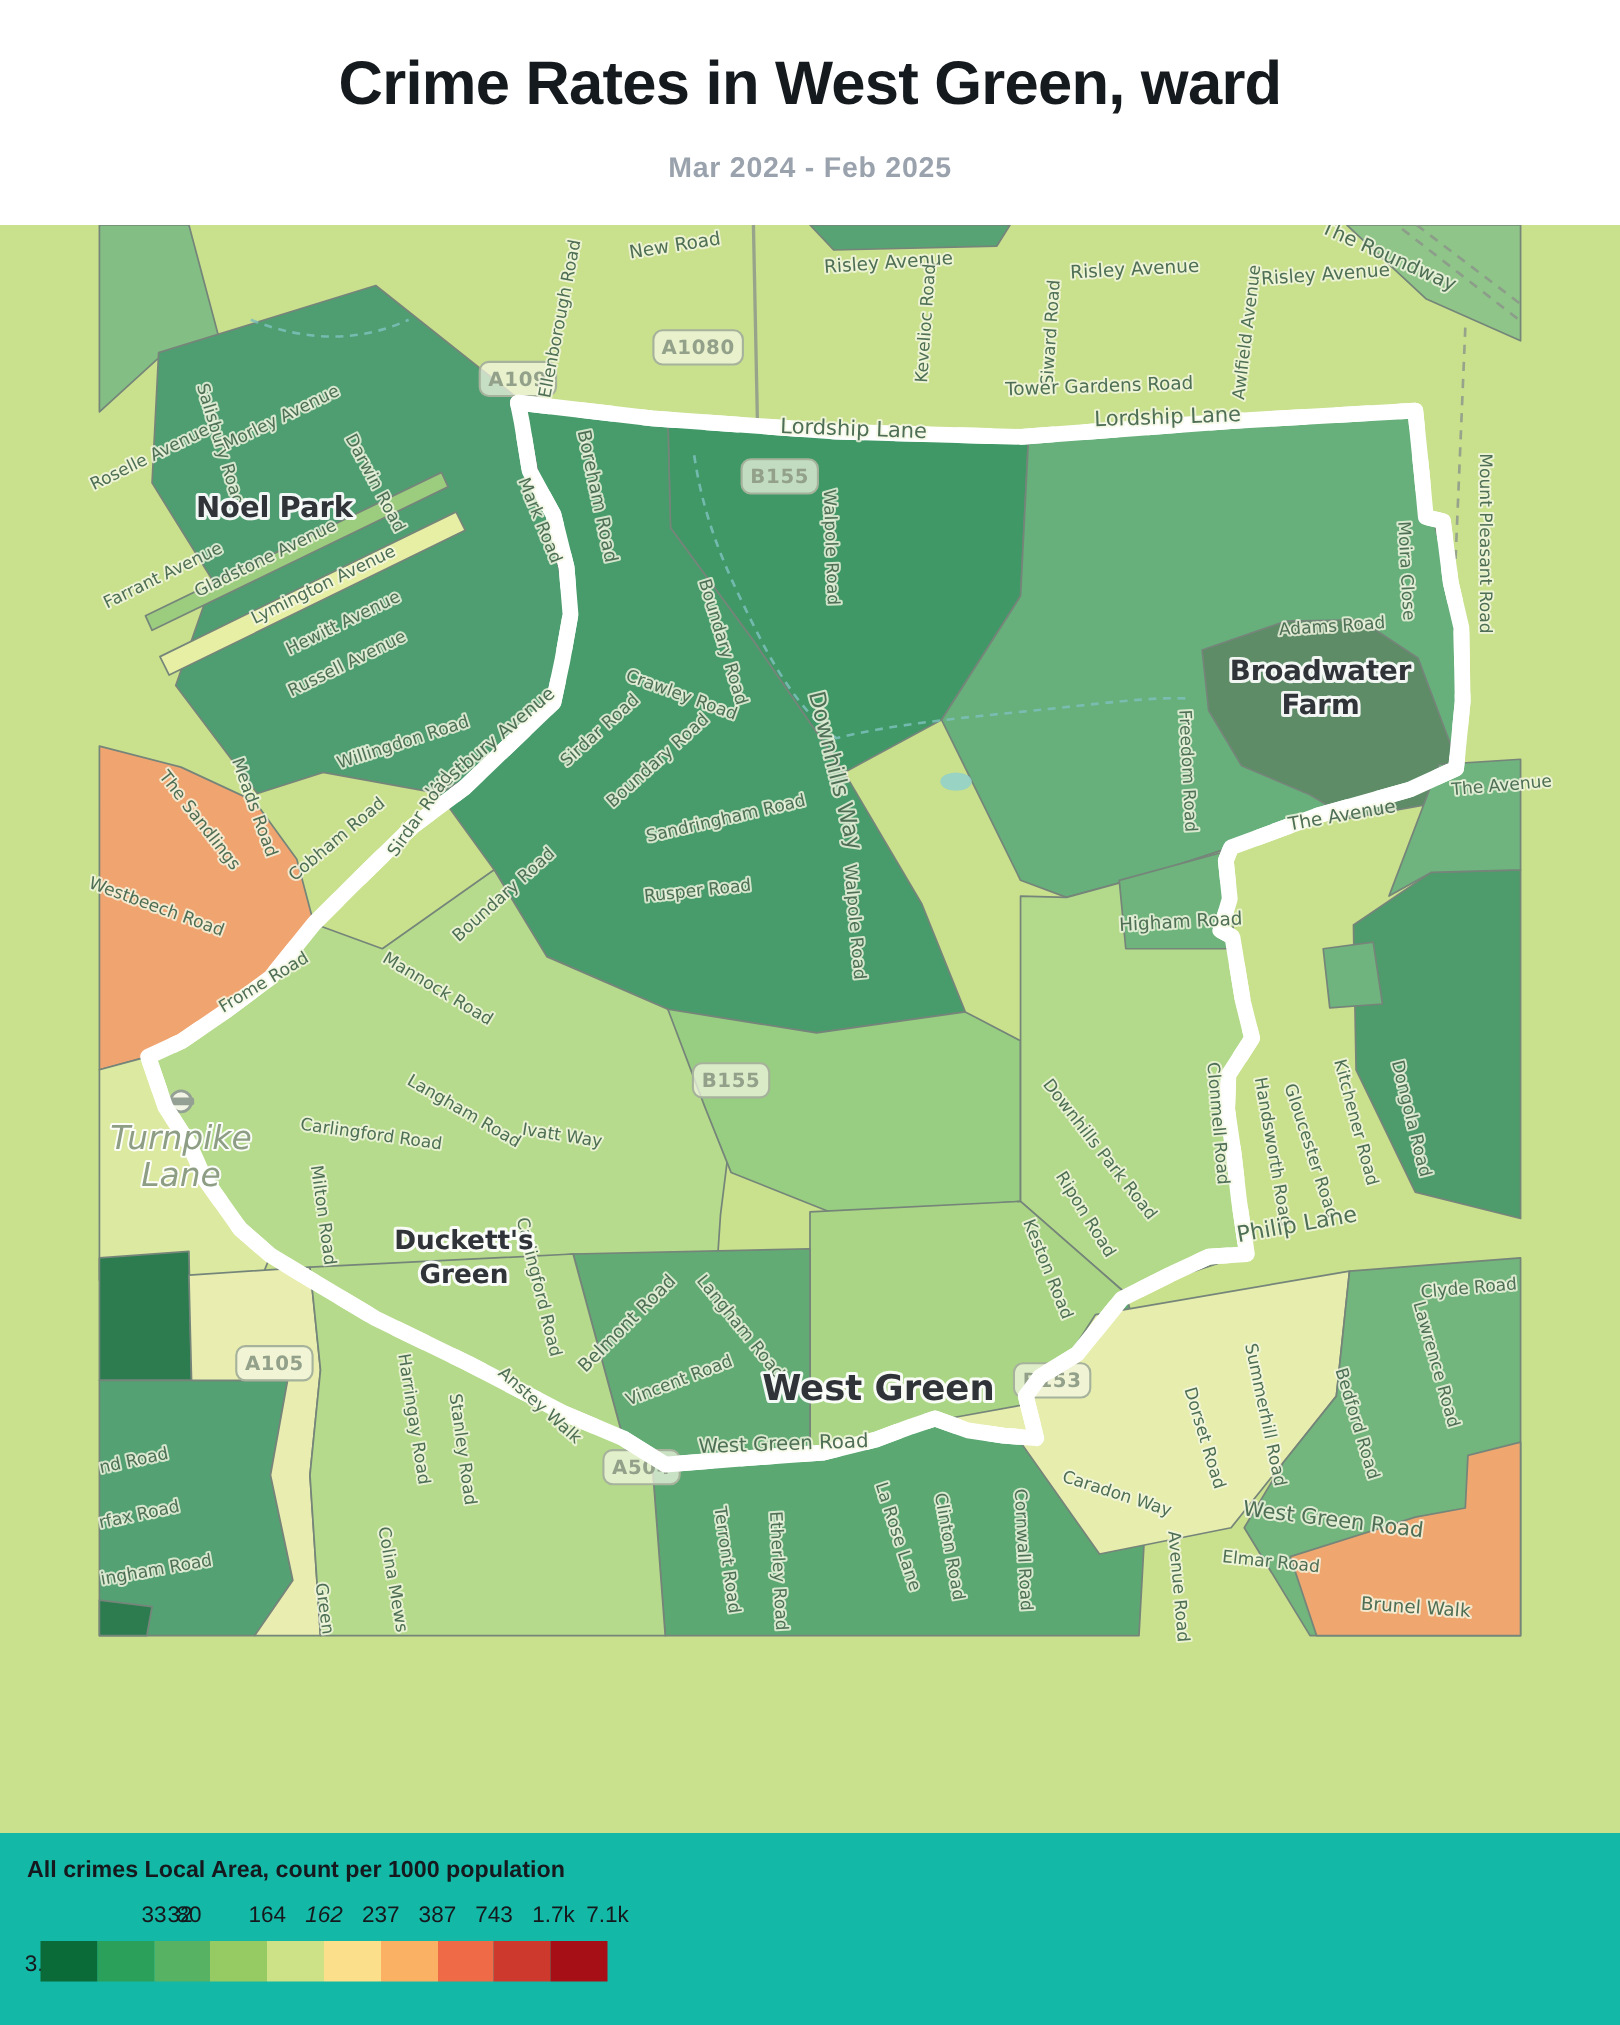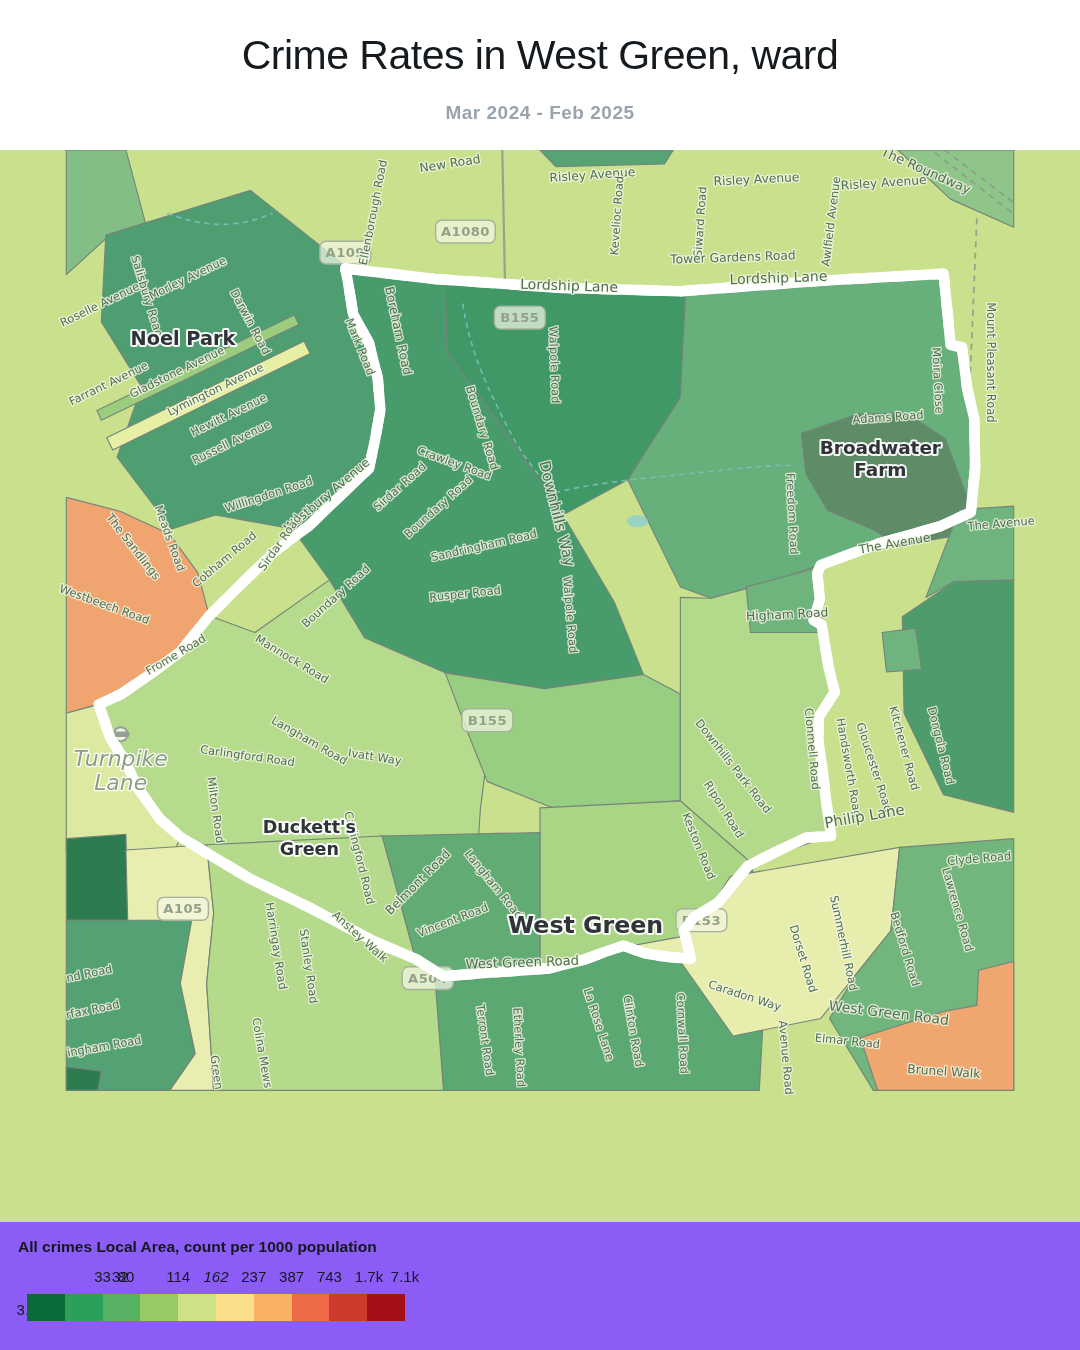--- a/index.html
+++ b/index.html
@@ -1,37 +1,37 @@
 <!DOCTYPE html>
 <html><head>
 <meta charset="utf-8">
 <style>
   html,body{margin:0;padding:0;background:#fff;}
   .page{position:relative;width:1080px;height:1350px;background:#ffffff;overflow:hidden;
         font-family:"Liberation Sans", sans-serif;}
   
   .hdr-title{position:absolute;top:32px;left:0;width:1080px;text-align:center;
-             font-size:41px;font-weight:400;color:#151a1e;letter-spacing:-0.5px;}
+             font-size:41px;font-weight:700;color:#151a1e;letter-spacing:-0.5px;}
   .hdr-sub{position:absolute;top:102px;left:0;width:1080px;text-align:center;
            font-size:19px;font-weight:700;color:#9aa3ad;letter-spacing:0.5px;}
   
   .map-wrap{position:absolute;top:150px;left:0;width:1080px;height:1072px;background:#c9e08d;}
   svg text{font-family:"DejaVu Sans", sans-serif;}
   .region{stroke:#75857a;stroke-width:1.3;stroke-linejoin:round;}
   .road-label{fill:#4e6f55;text-anchor:middle;paint-order:stroke;stroke:rgba(245,248,228,0.8);
               stroke-width:3px;stroke-linejoin:round;}
   .area-label{fill:#303338;text-anchor:middle;font-weight:600;paint-order:stroke;
               stroke:rgba(255,255,255,0.92);stroke-width:4.5px;stroke-linejoin:round;}
   .area-label.muted{fill:#8d9e85;font-weight:400;font-style:italic;stroke-width:3px;}
   .badge-rect{fill:rgba(244,247,227,0.72);stroke:#a6b29c;stroke-width:1.6;}
   .badge-text{fill:#93a18b;font-weight:600;text-anchor:middle;letter-spacing:0.5px;}
   .stream{fill:none;stroke:#7cc0bb;stroke-width:2;stroke-dasharray:6 5;opacity:0.85;}
   .grayline{fill:none;stroke:#8b948b;opacity:0.8;}
   
-  .footer{position:absolute;top:1222px;left:0;width:1080px;height:128px;background:#8b5cf6;}
+  .footer{position:absolute;top:1222px;left:0;width:1080px;height:128px;background:#14b8a6;}
   .legend-title{position:absolute;left:18px;top:16px;font-size:15.5px;font-weight:700;color:#15181c;}
   .legend-tick{position:absolute;top:46px;transform:translateX(-50%);font-size:15px;color:#15181c;}
   .legend-bar{position:absolute;left:27px;top:72px;width:378px;height:27px;display:flex;}
   .legend-bar div{flex:1;}
 </style>
 </head>
 <body>
 
 <div class="page">
 
@@ -237,21 +237,21 @@
     </svg>
   </div>
 
   <div class="footer">
     <div class="legend-title">All crimes Local Area, count per 1000 population</div>
     <div id="legend-ticks">
         <span class="legend-tick" style="left: 27px; margin-top: 33px;">3.3</span>
         <span class="legend-tick" style="left: 80px; margin-left: 40px;">32</span>
         <span class="legend-tick" style="left: 102.6px;">33</span>
         <span class="legend-tick" style="left: 126px;">80</span>
-        <span class="legend-tick" style="left: 178.2px;">114</span>
+        <span class="legend-tick" style="left: 178.2px;">164</span>
         <span class="legend-tick" style="left: 216px; font-style: italic;">162</span>
         <span class="legend-tick" style="left: 253.8px;">237</span>
         <span class="legend-tick" style="left: 291.6px;">387</span>
         <span class="legend-tick" style="left: 329.4px;">743</span>
         <span class="legend-tick" style="left: 369px;">1.7k</span>
         <span class="legend-tick" style="left: 405px;">7.1k</span>
       </div>
     <div class="legend-bar" id="legend-bar">
         <div style="background: rgb(10, 106, 56);"></div>
         <div style="background: rgb(43, 160, 90);"></div>

